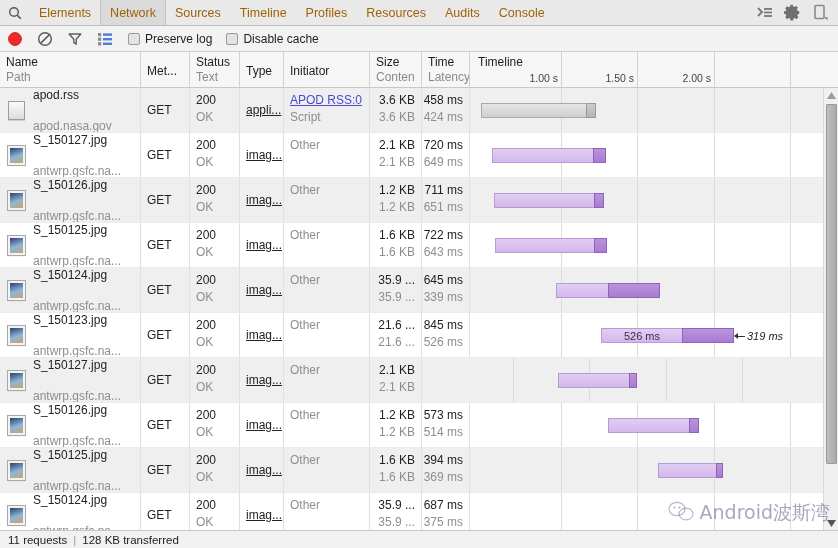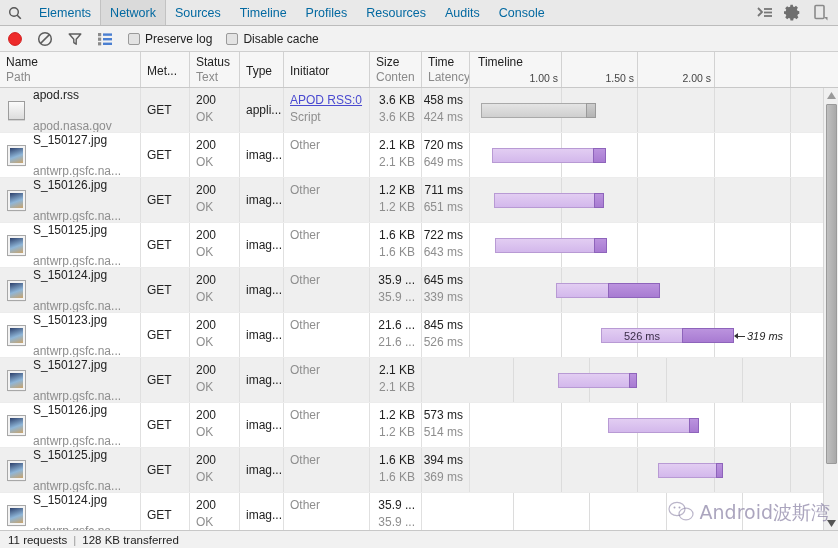--- a/index.html
+++ b/index.html
@@ -17,21 +17,21 @@
     border-bottom: 1px solid #bcbcbc;
     display: flex; align-items: center;
   }
   .search-icon-wrap {
     width: 30px; height: 25px; display: flex;
     align-items: center; justify-content: center;
   }
   .tab {
     height: 25px; padding: 0 9px;
     display: flex; align-items: center;
-    font-size: 12.5px; color: #0369a1;
+    font-size: 12.5px; color: #a16207;
     border-left: 1px solid #d6d6d6;
     border-right: 1px solid #d6d6d6;
     margin-left: -1px;
   }
   .tab.inactive { border-color: transparent; }
   .tab.active {
     background: #dadada;
     border-left: 1px solid #c2c2c2;
     border-right: 1px solid #c2c2c2;
   }
@@ -125,21 +125,21 @@
   .cell .sub { color: #8e8e8e; margin-top: 3px; }
   .cell.mid { justify-content: center; padding-top: 0; }
   .cell.ralign { align-items: flex-end; }
 
   .c-name { width: 141px; flex-direction: row; align-items: center;
             padding: 0 6px 0 8px; gap: 8px; }
   .c-name .txts { display: flex; flex-direction: column; overflow: hidden; }
   .c-name .sub { margin-top: 17px; }
   .c-method { width: 49px; }
   .c-status { width: 50px; }
-  .c-type   { width: 44px; }
+  .c-type   { width: 44px; text-decoration: underline; }
   .c-init   { width: 86px; }
   .c-size   { width: 52px; }
   .c-time   { width: 48px; text-align: center; }
   .c-tl     { flex: 1; position: relative; border-right: none; padding: 0; }
 
   .favicon {
     width: 17px; height: 19px; flex: 0 0 17px;
     border: 1px solid #9c9c9c;
     background: linear-gradient(#fbfbfb, #dcdcdc);
     box-shadow: 0 1px 0 rgba(0,0,0,.12);
@@ -769,20 +769,24 @@
         <div class="cell c-type mid">
           <span>imag...</span>
         </div>
         <div class="cell c-init">
           <span style="color:#8e8e8e">Other</span>
         </div>
         <div class="cell c-size ralign">
           <span>35.9 ...</span>
           <span class="sub">35.9 ...</span>
         </div>
+        <div class="cell c-time ralign">
+          <span>687 ms</span>
+          <span class="sub">375 ms</span>
+        </div>
         <div class="cell c-tl">
           <div class="tlgrid">
             <i style="left: 91px;"></i>
             <i style="left: 167px;"></i>
             <i style="left: 244px;"></i>
             <i style="left: 320px;"></i>
           </div>
         </div>
       </div>
     </div>

